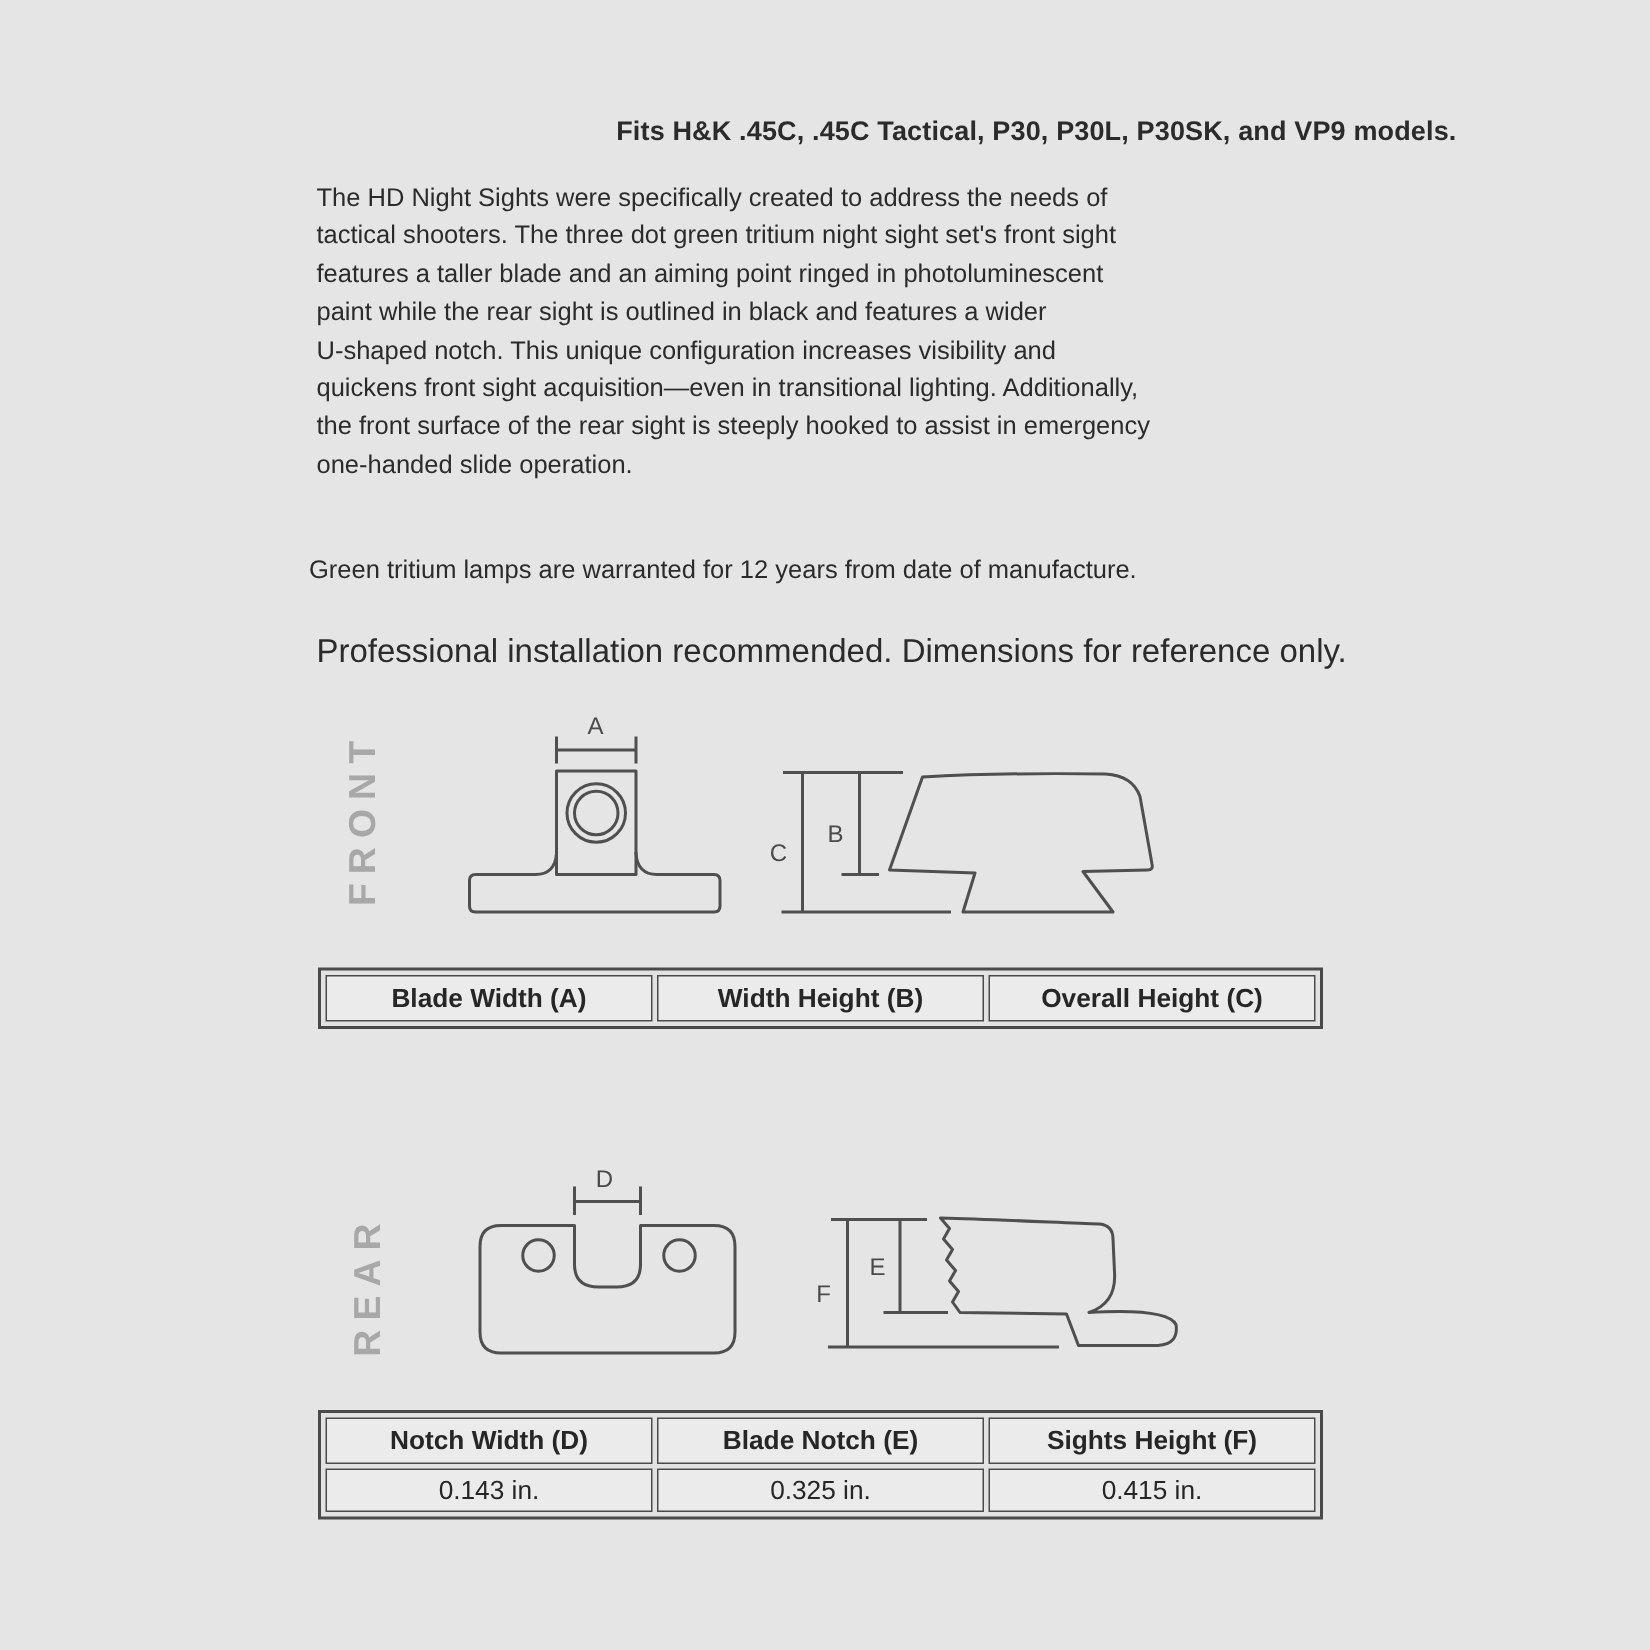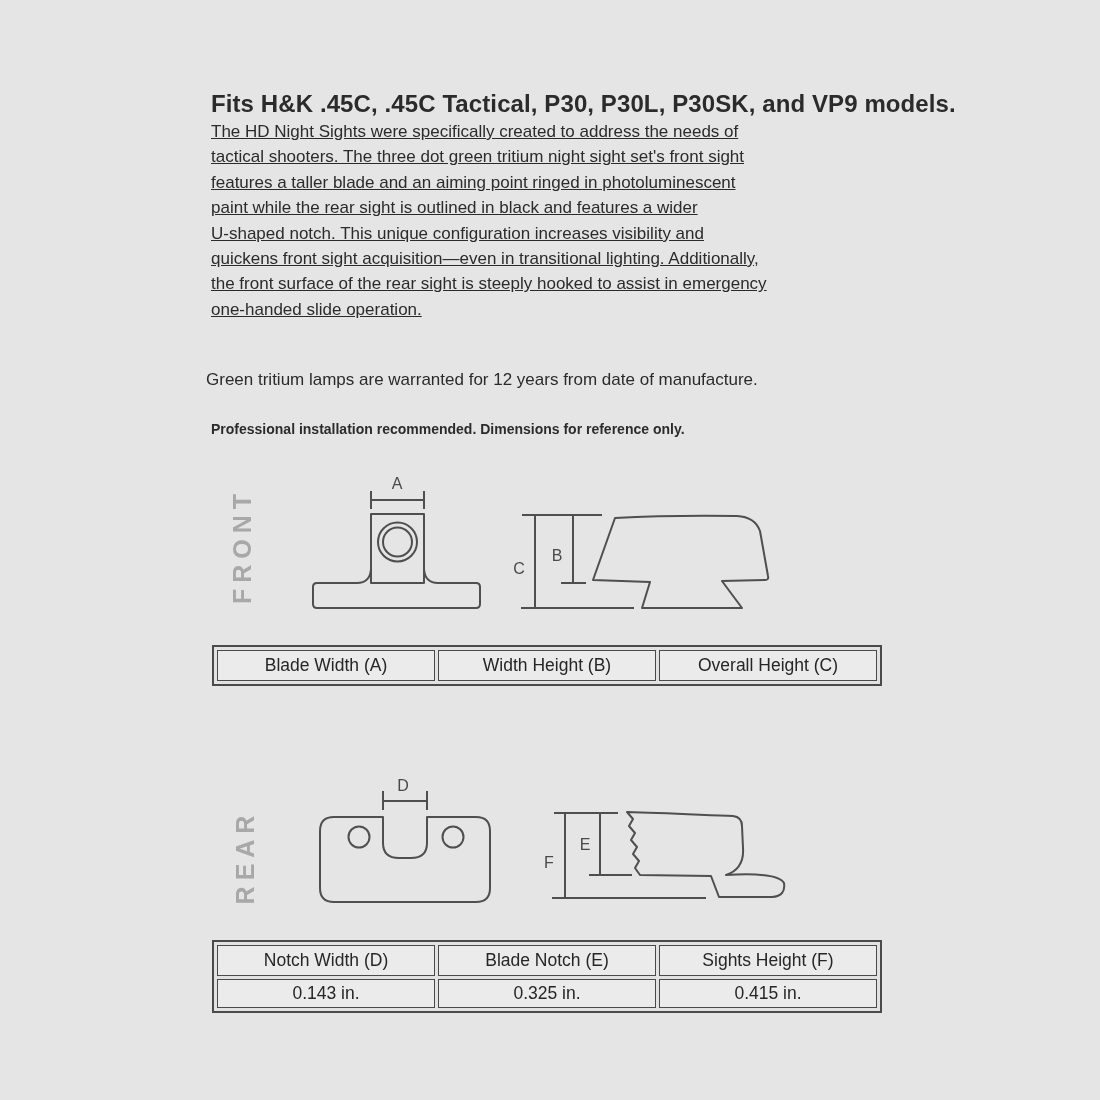--- a/index.html
+++ b/index.html
@@ -3,34 +3,34 @@
 <meta charset="utf-8">
 <style>
   html,body{margin:0;padding:0;}
   .canvas{
     position:relative;width:1100px;height:1100px;
     background:#e5e5e5;overflow:hidden;
     font-family:"Liberation Sans", sans-serif;
     color:#2b2b2b;
   }
   .title{
-    position:absolute;left:211px;top:90px;width:760px;
-    font-size:24px;font-weight:bold;letter-spacing:.1px;
+    position:absolute;left:211px;top:77px;width:760px;
+    font-size:18px;font-weight:bold;letter-spacing:.1px;text-align:right;
   }
   .desc{
     position:absolute;left:211px;top:119px;width:720px;
-    font-size:17px;line-height:25.4px;white-space:pre-line;text-decoration:underline;
+    font-size:17px;line-height:25.4px;white-space:pre-line;
   }
   .warranty{
     position:absolute;left:206px;top:370px;width:760px;
     font-size:17px;
   }
   .install{
     position:absolute;left:211px;top:421px;width:760px;
-    font-size:14px;font-weight:bold;
+    font-size:22px;font-weight:normal;
   }
   .vlabel{
     position:absolute;display:flex;align-items:center;justify-content:center;
     transform:rotate(-90deg);
     font-size:25px;font-weight:bold;letter-spacing:6px;color:#a8a8a8;
   }
   .vlabel.front{left:172px;top:531px;width:140px;height:30px;}
   .vlabel.rear{left:175px;top:842px;width:140px;height:30px;}
   svg.diagrams{
     position:absolute;left:0;top:0;width:1100px;height:1100px;
@@ -49,21 +49,21 @@
     table-layout:fixed;border-collapse:separate;border-spacing:3px;
     border:2px solid #4a4a4a;background:#e2e2e2;
   }
   table.dim-table.t1{top:645px;}
   table.dim-table.t2{top:940px;}
   table.dim-table th, table.dim-table td{
     border:1px solid #4a4a4a;background:#ebebeb;
     text-align:center;vertical-align:middle;
     font-size:17.5px;color:#262626;
   }
-  table.dim-table th{font-weight:normal;height:27px;margin-top:40px;}
+  table.dim-table th{font-weight:bold;height:27px;margin-top:40px;}
   table.dim-table td{font-weight:normal;height:25px;}
 </style>
 </head>
 <body>
 
 <div class="canvas">
 
   <div class="title">Fits H&amp;K .45C, .45C Tactical, P30, P30L, P30SK, and VP9 models.</div>
 
   <div class="desc">The HD Night Sights were specifically created to address the needs of

